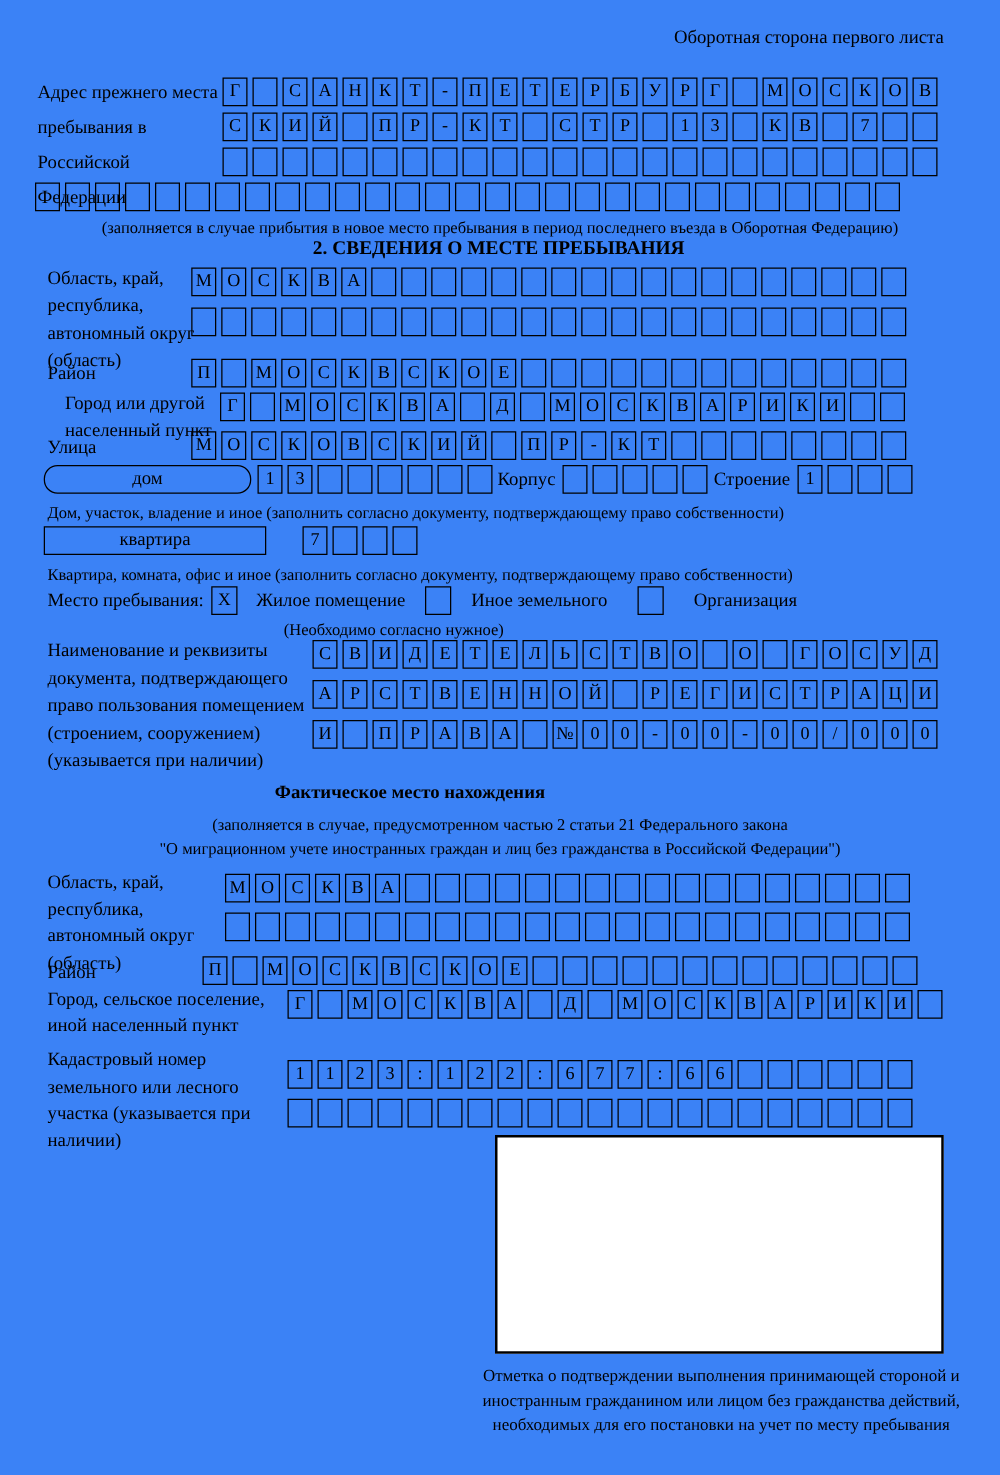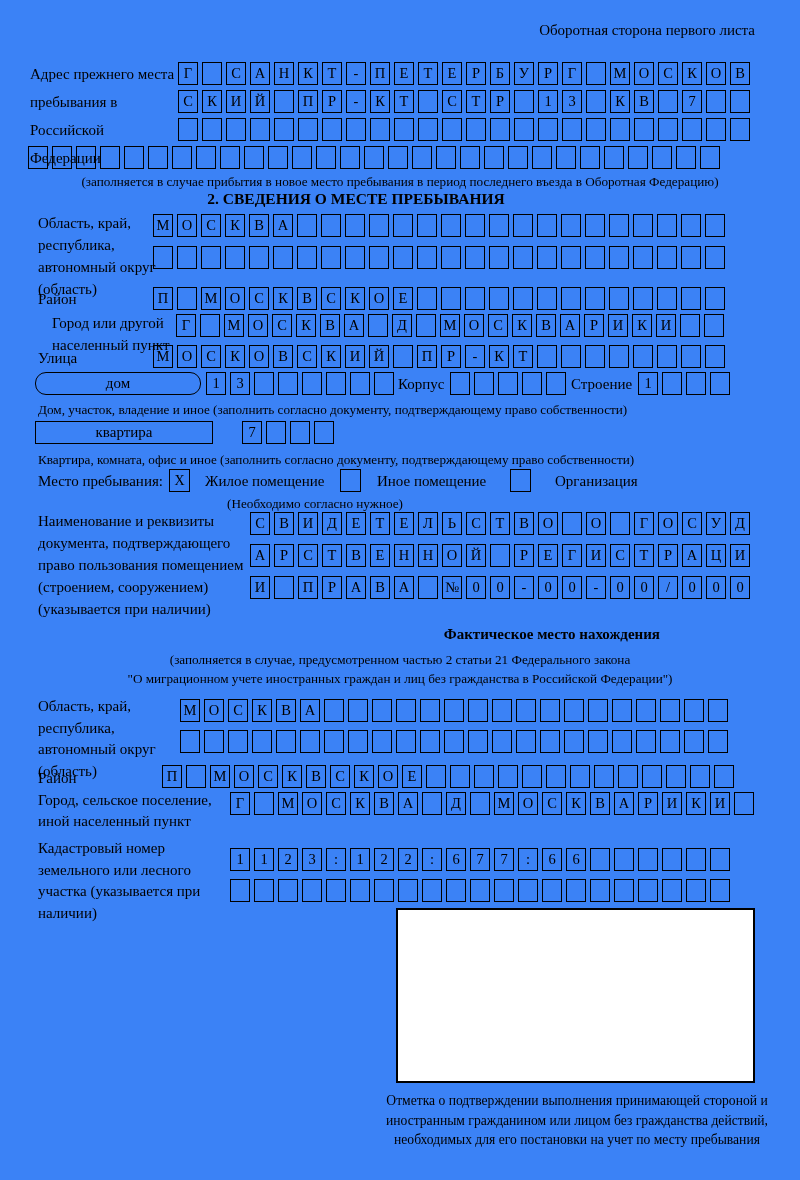--- a/index.html
+++ b/index.html
@@ -132,21 +132,21 @@
       <span class="cell"></span>
       <span class="cell"></span>
       <span class="cell"></span>
       <span class="cell"></span>
       <span class="cell"></span>
       <span class="cell"></span>
       <span class="cell"></span>
     </div>
   <div class="note center" style="left:0;top:172px;width:800px;">(заполняется в случае прибытия в новое место пребывания в период последнего въезда в Оборотная Федерацию)</div>
 
-  <div class="h center" style="left:0;top:190px;width:712px;">2. СВЕДЕНИЯ О МЕСТЕ ПРЕБЫВАНИЯ</div>
+  <div class="h center" style="left:0;top:190px;width:712px;padding-left:43px;">2. СВЕДЕНИЯ О МЕСТЕ ПРЕБЫВАНИЯ</div>
 
   <div class="label" style="left:38px;top:212px;width:122px;">Область, край, республика, автономный округ (область)</div>
   <div class="cellrow" style="left:153px;top:214px;">
       <span class="cell">М</span>
       <span class="cell">О</span>
       <span class="cell">С</span>
       <span class="cell">К</span>
       <span class="cell">В</span>
       <span class="cell">А</span>
       <span class="cell"></span>
@@ -312,21 +312,21 @@
       <span class="cell"></span>
       <span class="cell"></span>
       <span class="cell"></span>
     </div>
   <div class="note" style="left:38px;top:450px;width:760px;">Квартира, комната, офис и иное (заполнить согласно документу, подтверждающему право собственности)</div>
 
   <div class="t" style="left:38px;top:471px;">Место пребывания:</div>
   <div class="checkbox" style="left:169px;top:469px;">X</div>
   <div class="t" style="left:205px;top:471px;">Жилое помещение</div>
   <div class="checkbox" style="left:340px;top:469px;"></div>
-  <div class="t" style="left:377px;top:471px;">Иное помещение</div>
+  <div class="t" style="left:377px;top:471px;">Иное земельного</div>
   <div class="checkbox" style="left:510px;top:469px;"></div>
   <div class="t" style="left:555px;top:471px;">Организация</div>
   <div class="note center" style="left:160px;top:494px;width:310px;">(Необходимо согласно нужное)</div>
 
   <div class="label" style="left:38px;top:510px;width:220px;">Наименование и реквизиты документа, подтверждающего право пользования помещением (строением, сооружением) (указывается при наличии)</div>
   <div class="cellrow" style="left:250px;top:512px;">
       <span class="cell">С</span>
       <span class="cell">В</span>
       <span class="cell">И</span>
       <span class="cell">Д</span>
@@ -388,21 +388,21 @@
       <span class="cell">0</span>
       <span class="cell">-</span>
       <span class="cell">0</span>
       <span class="cell">0</span>
       <span class="cell">/</span>
       <span class="cell">0</span>
       <span class="cell">0</span>
       <span class="cell">0</span>
     </div>
 
-  <div class="h center" style="left:12px;top:626px;width:648px;font-size:15px;text-align:right;">Фактическое место нахождения</div>
+  <div class="h center" style="left:4px;top:626px;width:648px;font-size:15px;">Фактическое место нахождения</div>
   <div class="note center" style="left:0;top:650px;width:800px;">(заполняется в случае, предусмотренном частью 2 статьи 21 Федерального закона</div>
   <div class="note center" style="left:0;top:669px;width:800px;">"О миграционном учете иностранных граждан и лиц без гражданства в Российской Федерации")</div>
 
   <div class="label" style="left:38px;top:696px;width:156px;line-height:21.5px;">Область, край, республика, автономный округ (область)</div>
   <div class="cellrow" style="left:180px;top:699px;">
       <span class="cell">М</span>
       <span class="cell">О</span>
       <span class="cell">С</span>
       <span class="cell">К</span>
       <span class="cell">В</span>

